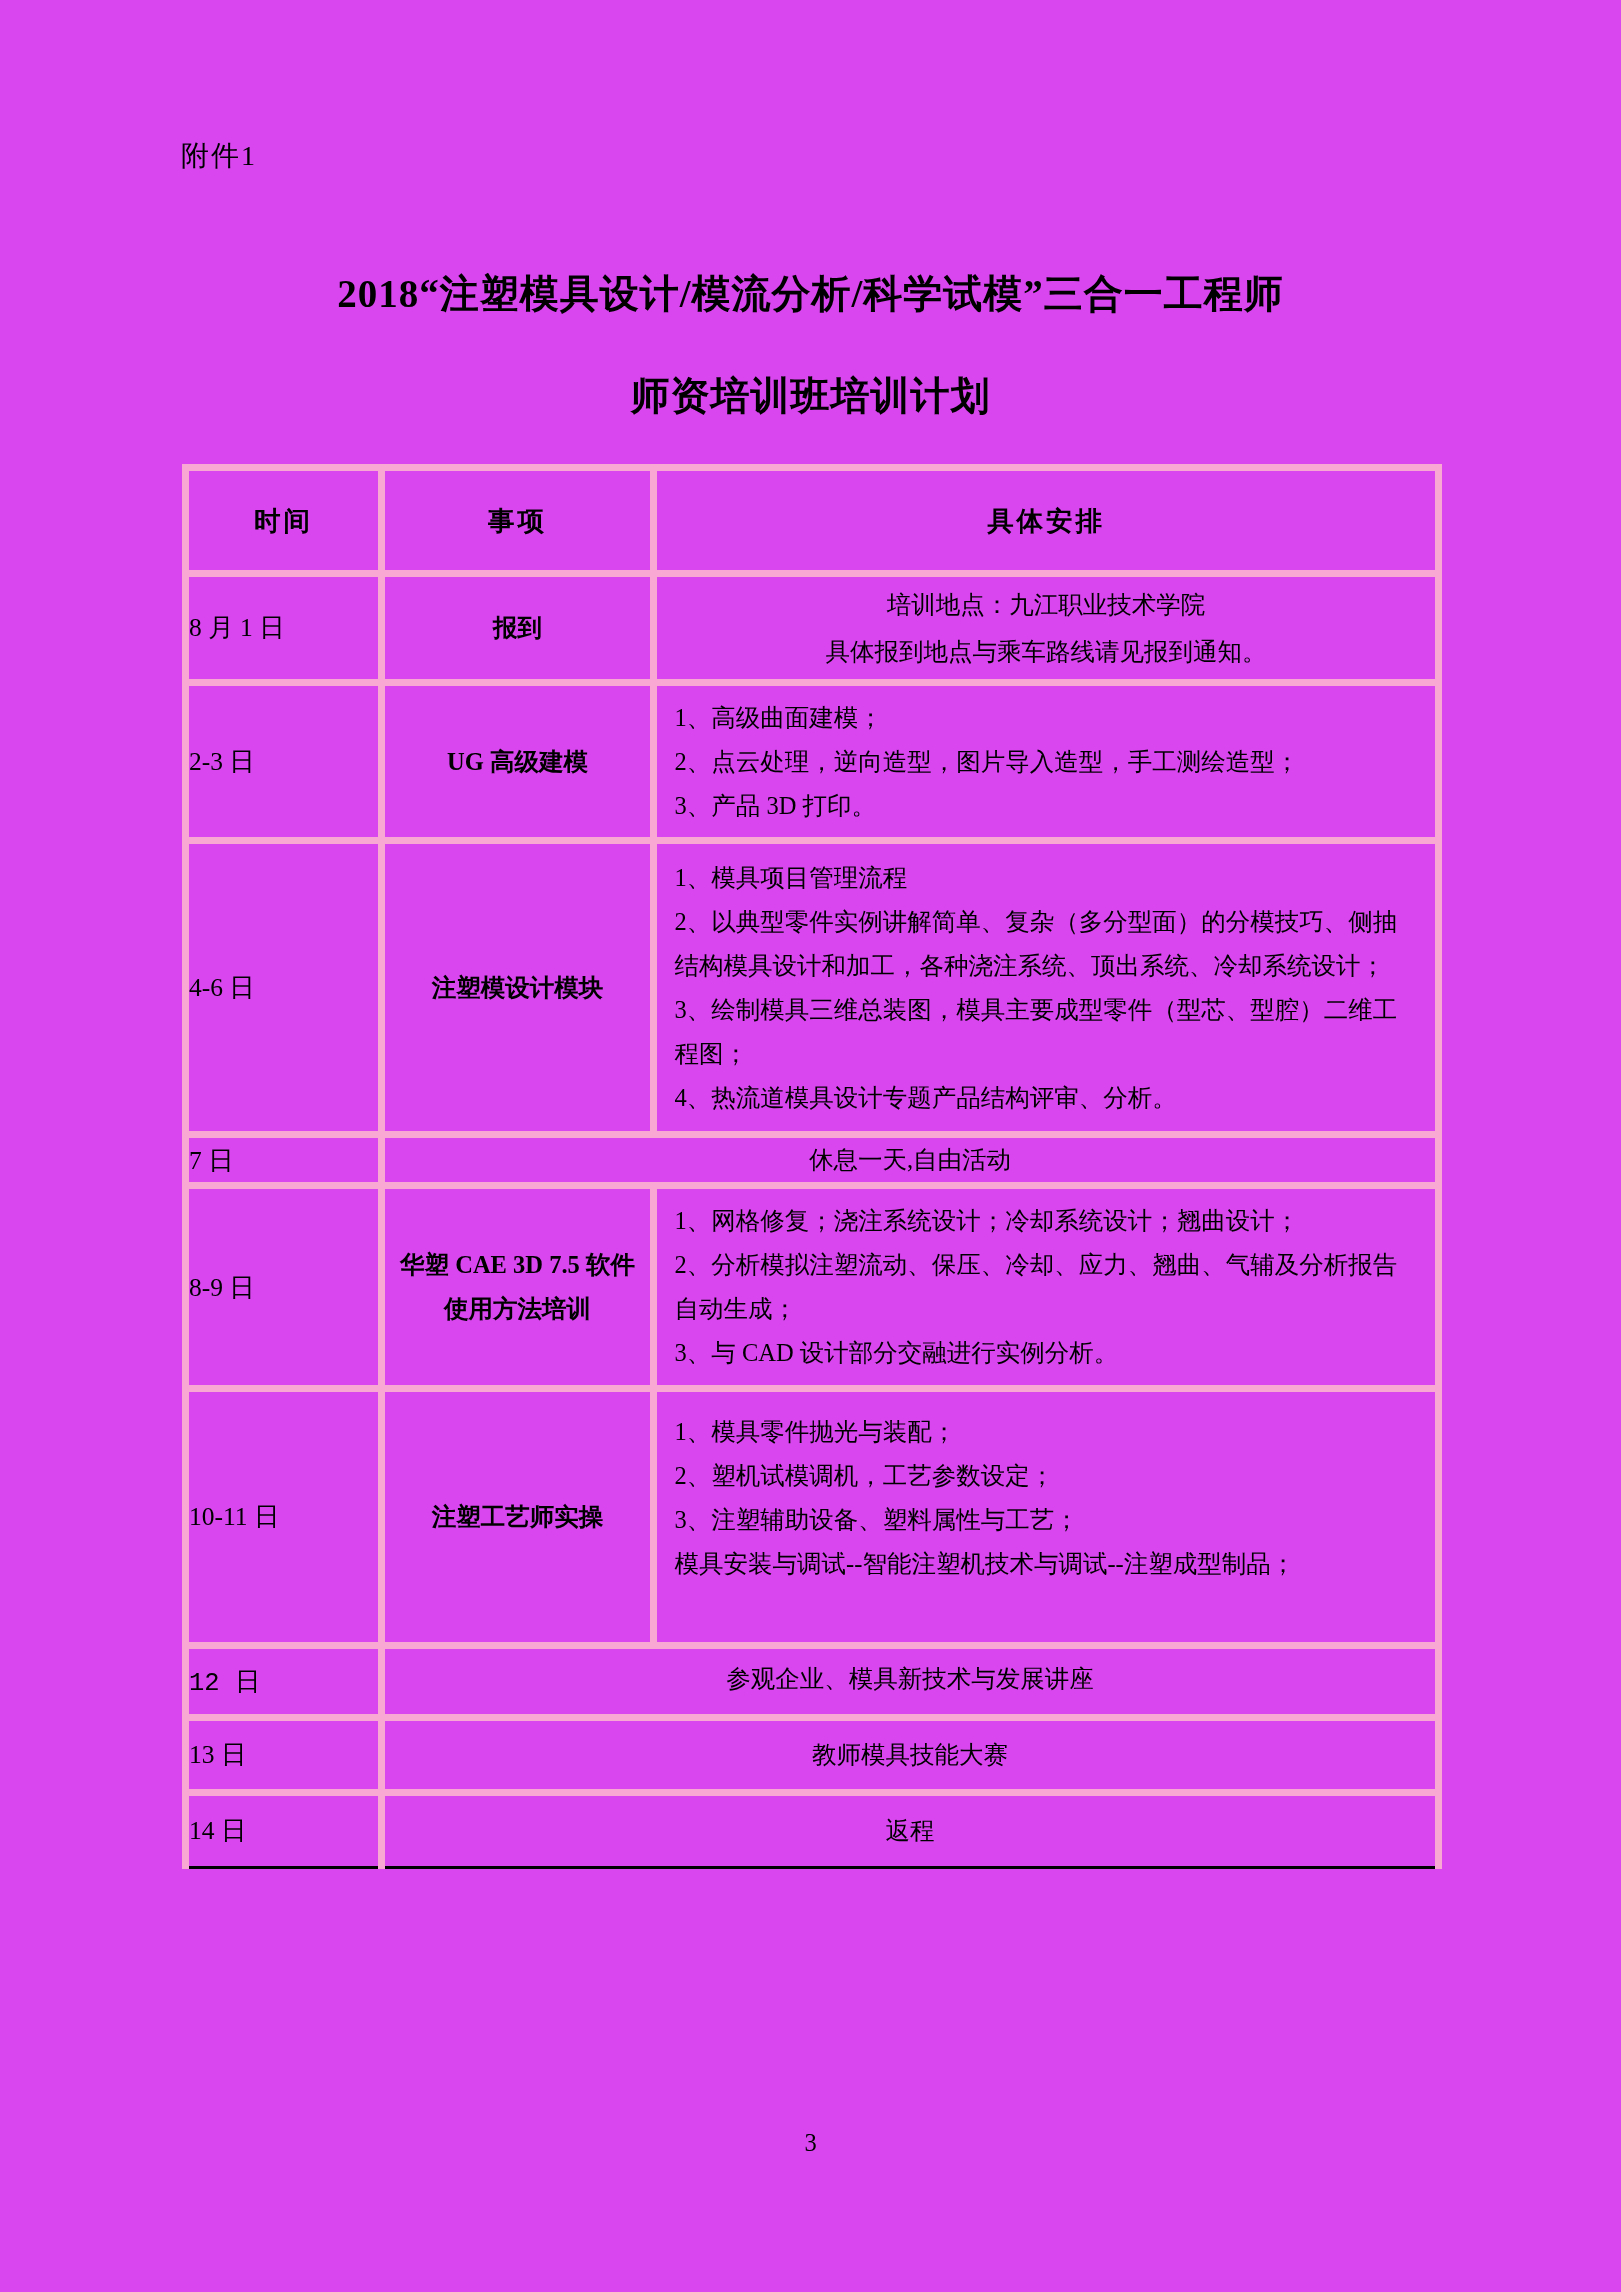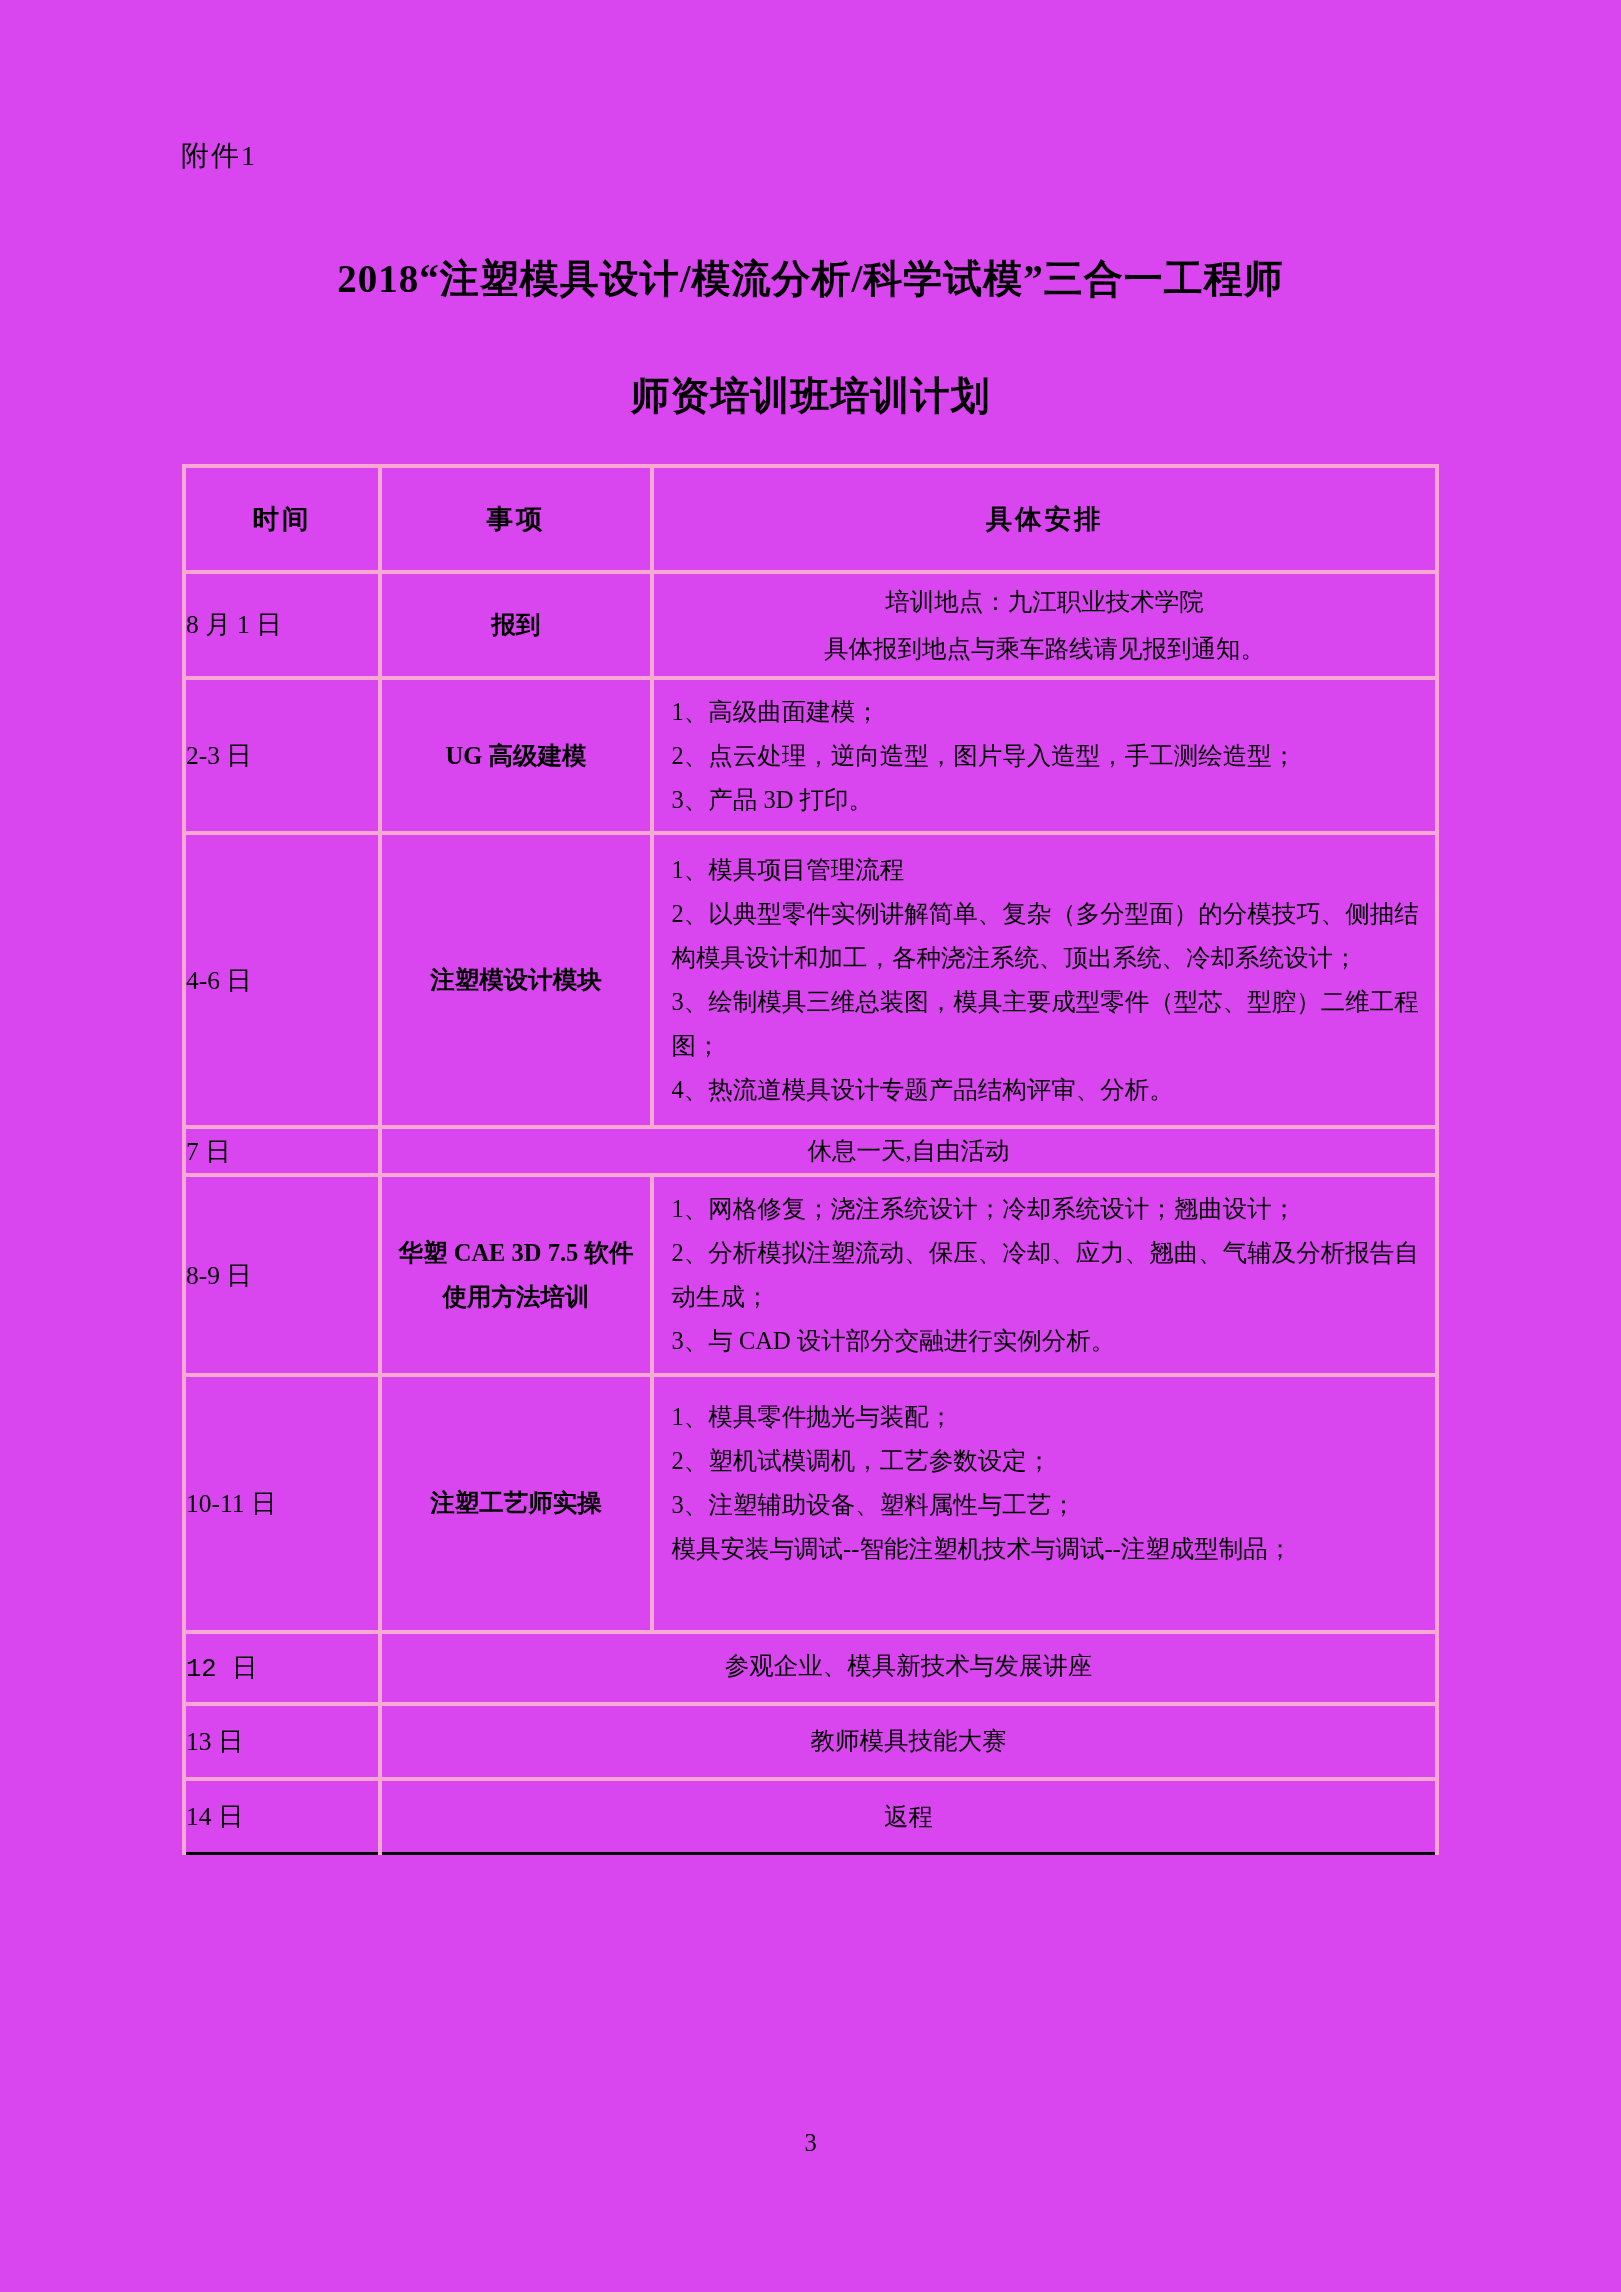--- a/index.html
+++ b/index.html
@@ -23,35 +23,35 @@
   .doc-title {
     position: absolute;
     left: 0;
     width: 100%;
     text-align: center;
     font-size: 39px;
     font-weight: bold;
     letter-spacing: 1px;
     white-space: nowrap;
   }
-  .doc-title.line1 { top: 252px; }
+  .doc-title.line1 { top: 267px; }
   .doc-title.line2 { top: 369px; font-family: Liberation Mono, monospace; }
 
   table.doc-table {
     position: absolute;
     left: 182px;
     top: 464px;
     width: 1254px;
     border-collapse: collapse;
     table-layout: fixed;
     border: 3.9px solid #000;
     font-size: 24.5px;
   }
   .doc-table th, .doc-table td {
-    border: 4px solid #f9a8d4;
+    border: 7px solid #f9a8d4;
     padding: 0;
   }
   .doc-table td { border-bottom: 2.9px solid #000; }
   .doc-table th {
     font-size: 26.5px;
     font-weight: bold;
     text-align: center;
     vertical-align: middle;
     letter-spacing: 2.9px;
   }

